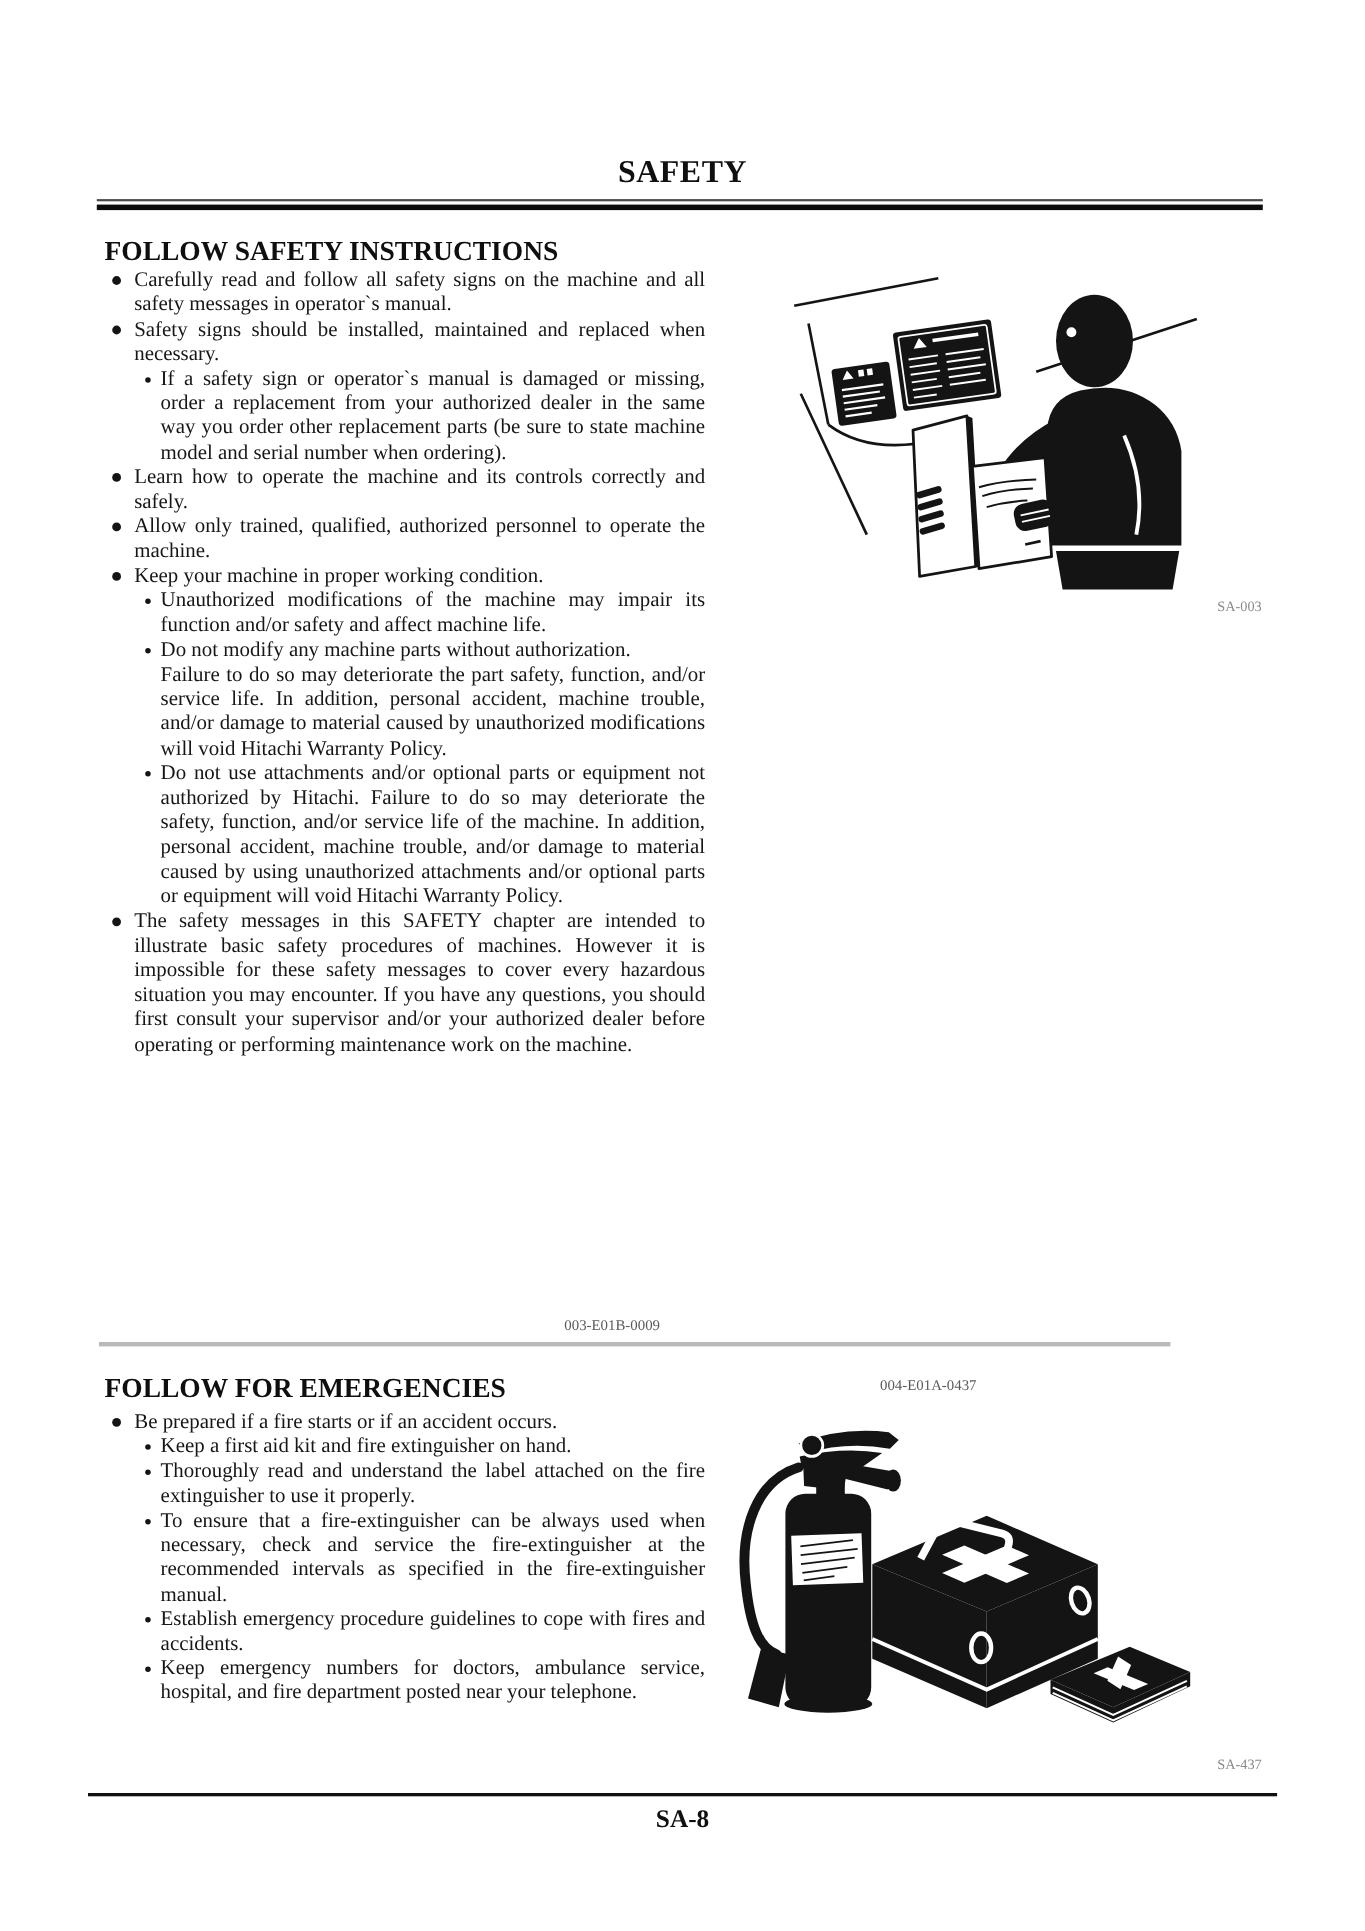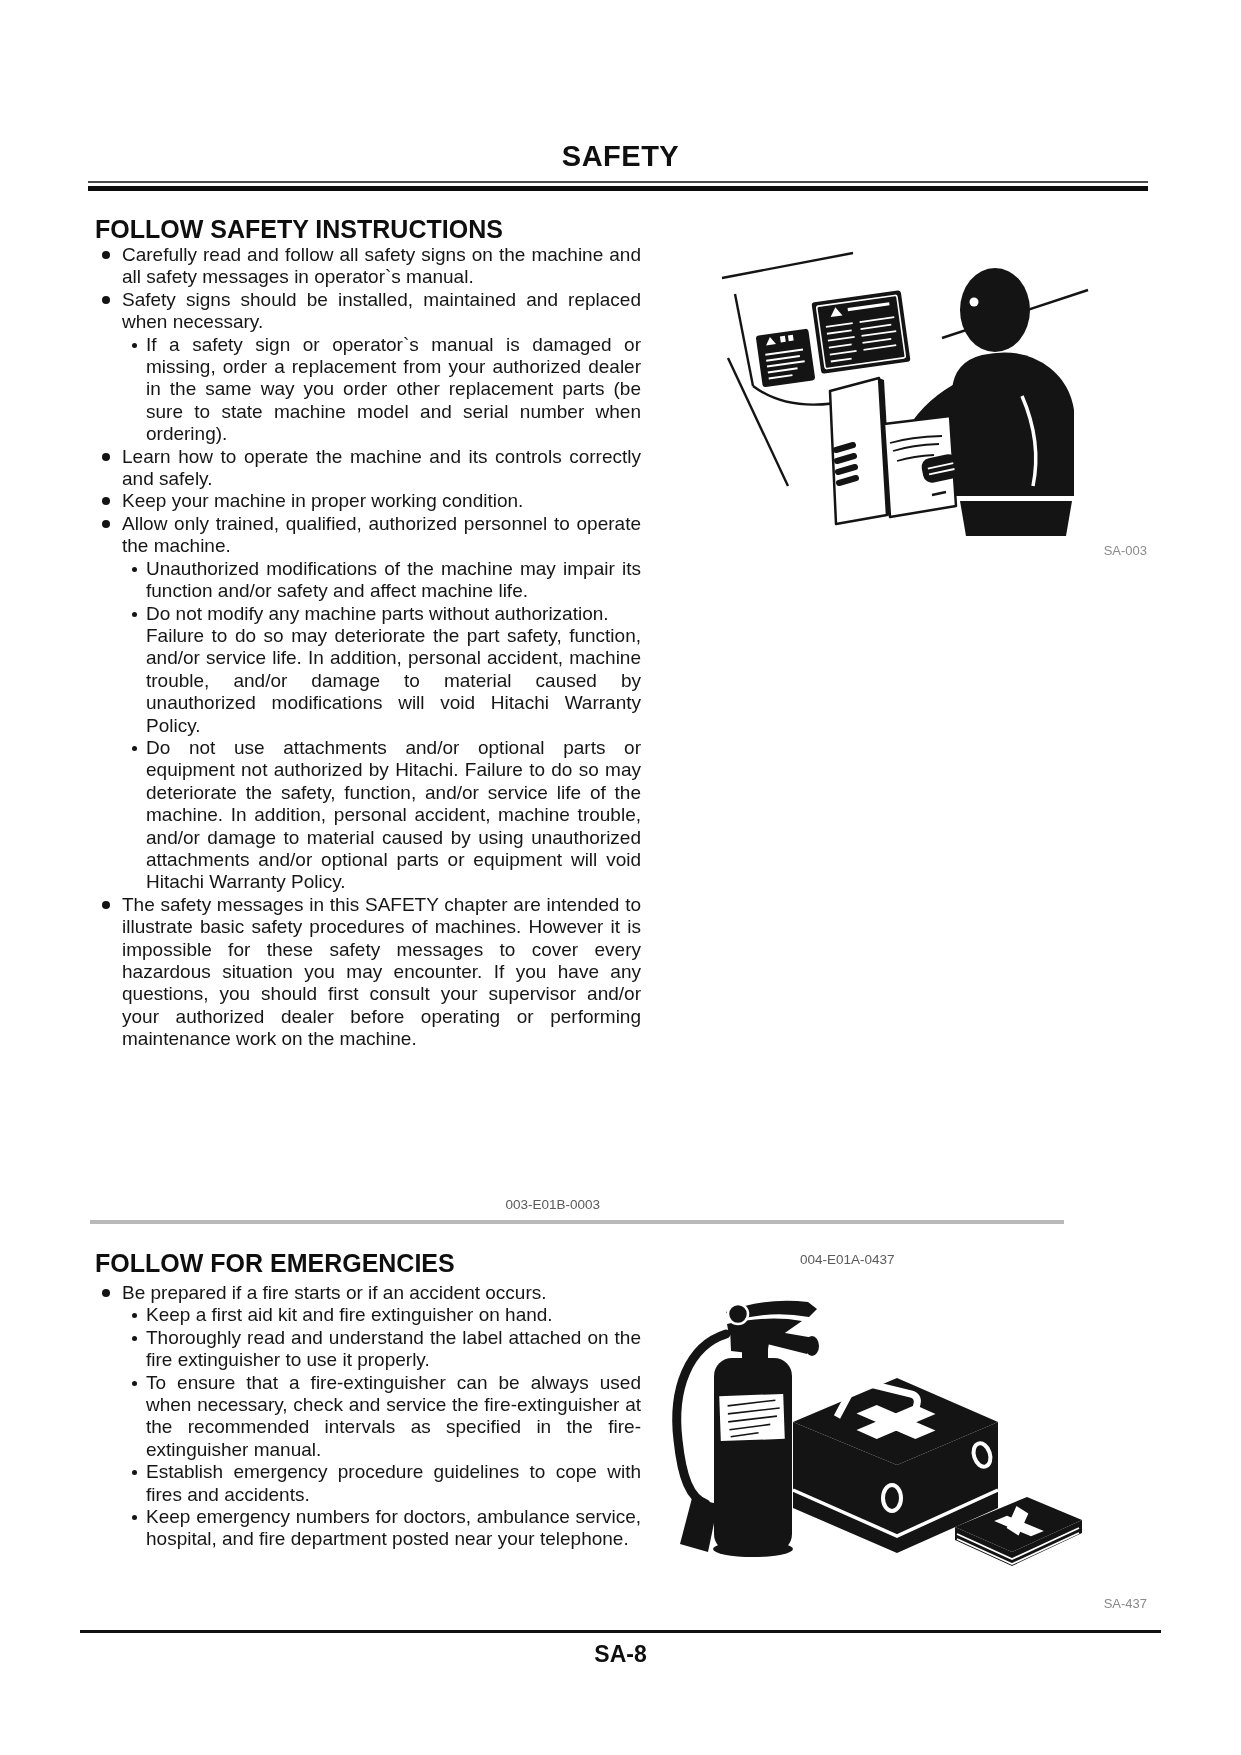--- a/index.html
+++ b/index.html
@@ -1,17 +1,17 @@
 <!DOCTYPE html>
 <html lang="en"><head>
 <meta charset="utf-8">
 <style>
   html,body{margin:0;padding:0;background:#ffffff;}
   .page{position:relative;width:1241px;height:1755px;background:#fff;overflow:hidden;
-        font-family:Liberation Sans, sans-serif;color:#161616;}
+        font-family:Liberation Serif, serif;color:#161616;}
 
   .title{position:absolute;top:140px;left:0;width:100%;text-align:center;
          font-size:29px;font-weight:700;letter-spacing:.5px;color:#101010;}
   .rule-a{position:absolute;left:88px;top:181px;width:1060px;height:2px;background:#4a4a4a;}
   .rule-b{position:absolute;left:88px;top:186px;width:1060px;height:5px;background:#0c0c0c;}
 
   .heading{position:absolute;left:95px;font-size:25px;font-weight:700;color:#0f0f0f;white-space:nowrap;margin-top:16px;}
   #heading1{top:199px;}
   #heading2{top:1233px;}
 
@@ -49,22 +49,22 @@
   <div class="rule-a"></div>
   <div class="rule-b"></div>
 
   <div class="heading" id="heading1">FOLLOW SAFETY INSTRUCTIONS</div>
 
   <div class="bullets" id="bullets1">
       <div class="bullet"><span class="marker1"></span>Carefully read and follow all safety signs on the machine and all safety messages in operator`s manual.</div>
       <div class="bullet"><span class="marker1"></span>Safety signs should be installed, maintained and replaced when necessary.</div>
       <div class="sub"><span class="marker2"></span>If a safety sign or operator`s manual is damaged or missing, order a replacement from your authorized dealer in the same way you order other replacement parts (be sure to state machine model and serial number when ordering).</div>
       <div class="bullet"><span class="marker1"></span>Learn how to operate the machine and its controls correctly and safely.</div>
+      <div class="bullet"><span class="marker1"></span>Allow only trained, qualified, authorized personnel to operate the machine.</div>
       <div class="bullet"><span class="marker1"></span>Keep your machine in proper working condition.</div>
-      <div class="bullet"><span class="marker1"></span>Allow only trained, qualified, authorized personnel to operate the machine.</div>
       <div class="sub"><span class="marker2"></span>Unauthorized modifications of the machine may impair its function and/or safety and affect machine life.</div>
       <div class="sub"><span class="marker2"></span>Do not modify any machine parts without authorization.</div>
       <div class="sub">Failure to do so may deteriorate the part safety, function, and/or service life. In addition, personal accident, machine trouble, and/or damage to material caused by unauthorized modifications will void Hitachi Warranty Policy.</div>
       <div class="sub"><span class="marker2"></span>Do not use attachments and/or optional parts or equipment not authorized by Hitachi. Failure to do so may deteriorate the safety, function, and/or service life of the machine. In addition, personal accident, machine trouble, and/or damage to material caused by using unauthorized attachments and/or optional parts or equipment will void Hitachi Warranty Policy.</div>
       <div class="bullet"><span class="marker1"></span>The safety messages in this SAFETY chapter are intended to illustrate basic safety procedures of machines. However it is impossible for these safety messages to cover every hazardous situation you may encounter. If you have any questions, you should first consult your supervisor and/or your authorized dealer before operating or performing maintenance work on the machine.</div>
     </div>
 
   <svg class="figure1" viewBox="0 0 522 312">
     <g stroke="#141414" stroke-width="2.4" fill="none">
       <path d="M82,50 L213,25"></path>
@@ -131,21 +131,21 @@
     <g transform="rotate(-12 300 240)">
       <rect x="282" y="228" width="36" height="25" rx="9" fill="#141414"></rect>
       <g stroke="#fff" stroke-width="1.8">
         <line x1="288" y1="238" x2="314" y2="238"></line>
           <line x1="288" y1="244" x2="314" y2="244"></line>
       </g>
     </g>
   </svg>
   <div class="caption" id="caption1">SA-003</div>
 
-  <div class="refcode" id="refcode1">003-E01B-0003</div>
+  <div class="refcode" id="refcode1">003-E01B-0009</div>
 
   <div class="divider"></div>
 
   <div class="heading" id="heading2">FOLLOW FOR EMERGENCIES</div>
   <div class="refcode" id="refcode2">004-E01A-0437</div>
 
   <div class="bullets" id="bullets2">
       <div class="bullet"><span class="marker1"></span>Be prepared if a fire starts or if an accident occurs.</div>
       <div class="sub"><span class="marker2"></span>Keep a first aid kit and fire extinguisher on hand.</div>
       <div class="sub"><span class="marker2"></span>Thoroughly read and understand the label attached on the fire extinguisher to use it properly.</div>

